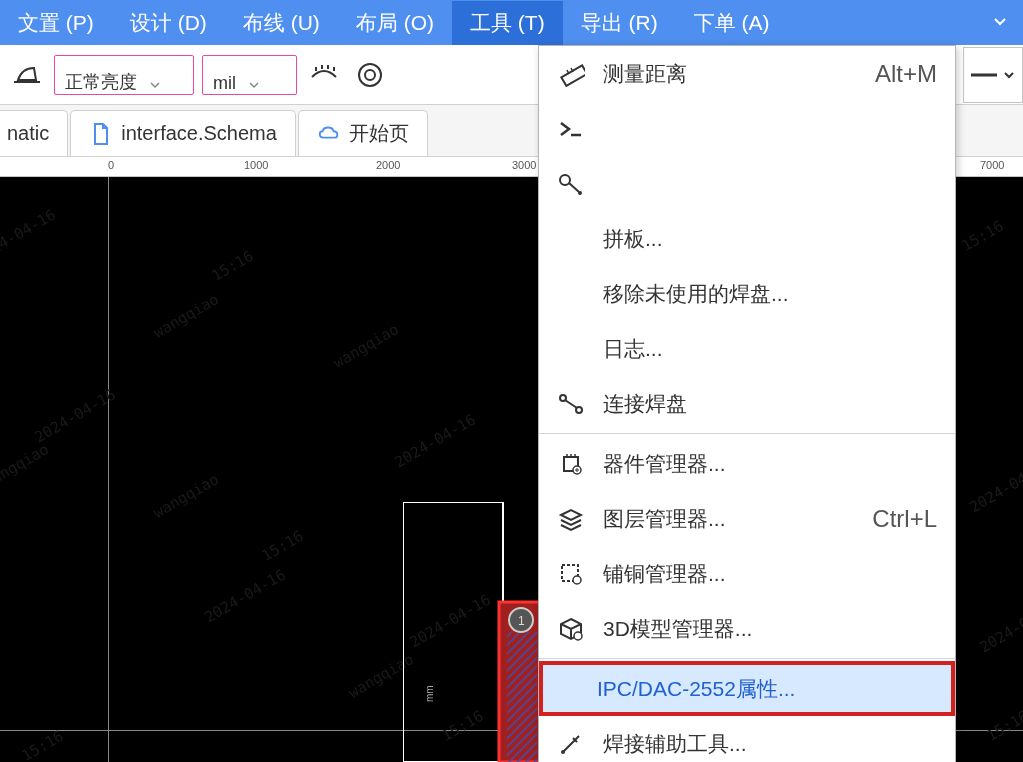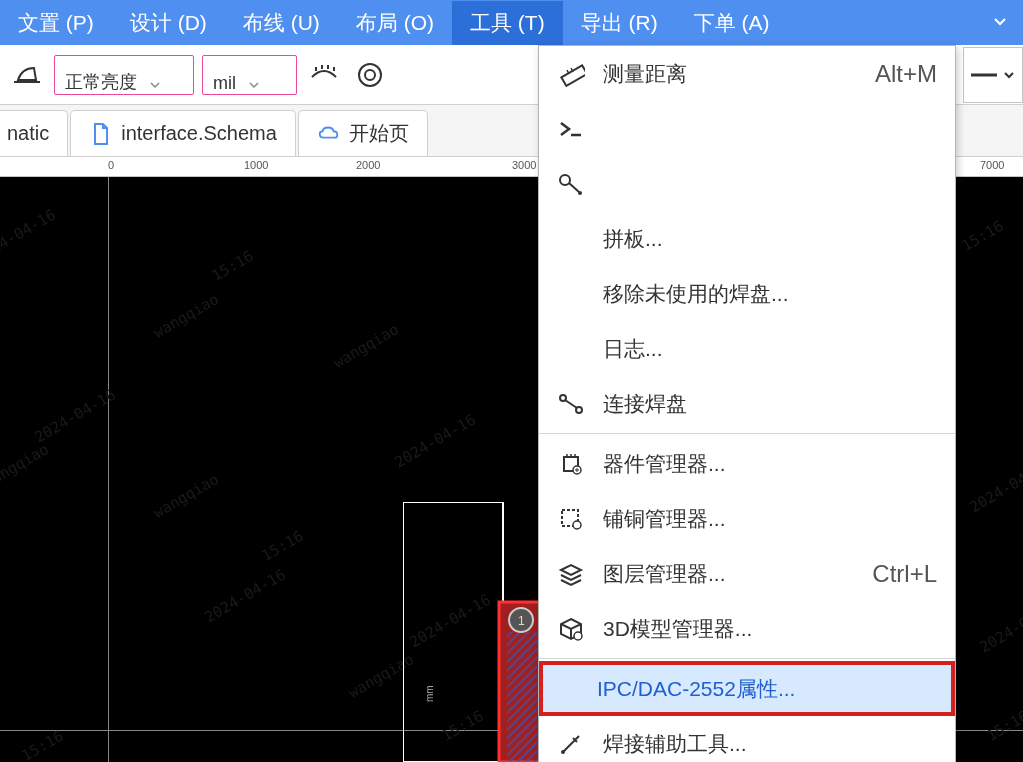--- a/index.html
+++ b/index.html
@@ -295,21 +295,21 @@
           <path d="M7 14 Q3 14 3 10 Q3 7 6 7 Q7 3 12 3 Q17 3 18 7 Q22 7 22 11 Q22 14 19 14 Z" stroke="#4f8ff0" stroke-width="2" fill="none"></path>
         </svg>
     </span>
     <span>开始页</span>
   </div>
 </div>
 
 <div class="ruler">
   <span class="ruler-mark" style="left:108px">0</span>
   <span class="ruler-mark" style="left:244px">1000</span>
-  <span class="ruler-mark" style="left:356px">2000</span>
+  <span class="ruler-mark" style="left:376px">2000</span>
   <span class="ruler-mark" style="left:512px">3000</span>
   <span class="ruler-mark" style="left:980px">7000</span>
 </div>
 
 <div class="canvas-area">
   <div class="crosshair-v"></div>
   <div class="crosshair-h"></div>
 
   <div class="watermark" style="left:-30px; top:50px">2024-04-16</div>
   <div class="watermark" style="left:-20px; top:280px">wangqiao</div>
@@ -415,34 +415,34 @@
           <line x1="10" y1="4" x2="10" y2="7" stroke="#333" stroke-width="1.5"></line>
           <line x1="14" y1="4" x2="14" y2="7" stroke="#333" stroke-width="1.5"></line>
           <line x1="18" y1="4" x2="18" y2="7" stroke="#333" stroke-width="1.5"></line>
         </svg>
     </span>
     <span class="menu-entry-label">器件管理器...</span>
   </div>
   <div class="menu-entry">
     <span class="menu-entry-icon">
       <svg width="28" height="28" viewBox="0 0 28 28">
+          <path d="M4 10 L14 5 L24 10 L14 15 Z M4 15 L14 20 L24 15 M4 20 L14 25 L24 20" stroke="#333" stroke-width="2" fill="none"></path>
+        </svg>
+    </span>
+    <span class="menu-entry-label">图层管理器...</span>
+    <span class="menu-entry-shortcut">Ctrl+L</span>
+  </div>
+  <div class="menu-entry">
+    <span class="menu-entry-icon">
+      <svg width="28" height="28" viewBox="0 0 28 28">
           <rect x="5" y="5" width="16" height="16" stroke="#333" stroke-width="2" stroke-dasharray="3 2" fill="none"></rect>
           <circle cx="20" cy="20" r="4" stroke="#333" stroke-width="1.5" fill="#fff"></circle>
         </svg>
     </span>
     <span class="menu-entry-label">铺铜管理器...</span>
-  </div>
-  <div class="menu-entry">
-    <span class="menu-entry-icon">
-      <svg width="28" height="28" viewBox="0 0 28 28">
-          <path d="M4 10 L14 5 L24 10 L14 15 Z M4 15 L14 20 L24 15 M4 20 L14 25 L24 20" stroke="#333" stroke-width="2" fill="none"></path>
-        </svg>
-    </span>
-    <span class="menu-entry-label">图层管理器...</span>
-    <span class="menu-entry-shortcut">Ctrl+L</span>
   </div>
   <div class="menu-entry">
     <span class="menu-entry-icon">
       <svg width="28" height="28" viewBox="0 0 28 28">
           <path d="M14 4 L24 9 L24 19 L14 24 L4 19 L4 9 Z M4 9 L14 14 L24 9 M14 14 L14 24" stroke="#333" stroke-width="2" fill="none"></path>
           <circle cx="21" cy="21" r="4" stroke="#333" stroke-width="1.5" fill="#fff"></circle>
         </svg>
     </span>
     <span class="menu-entry-label">3D模型管理器...</span>
   </div>

